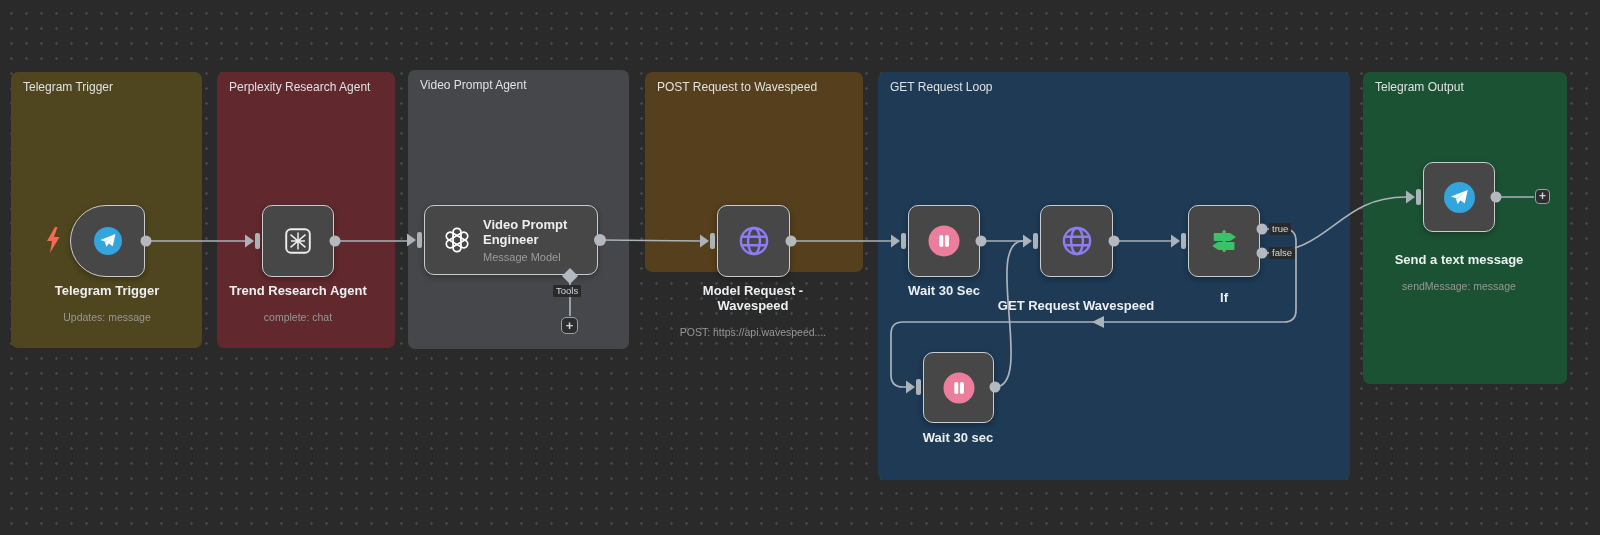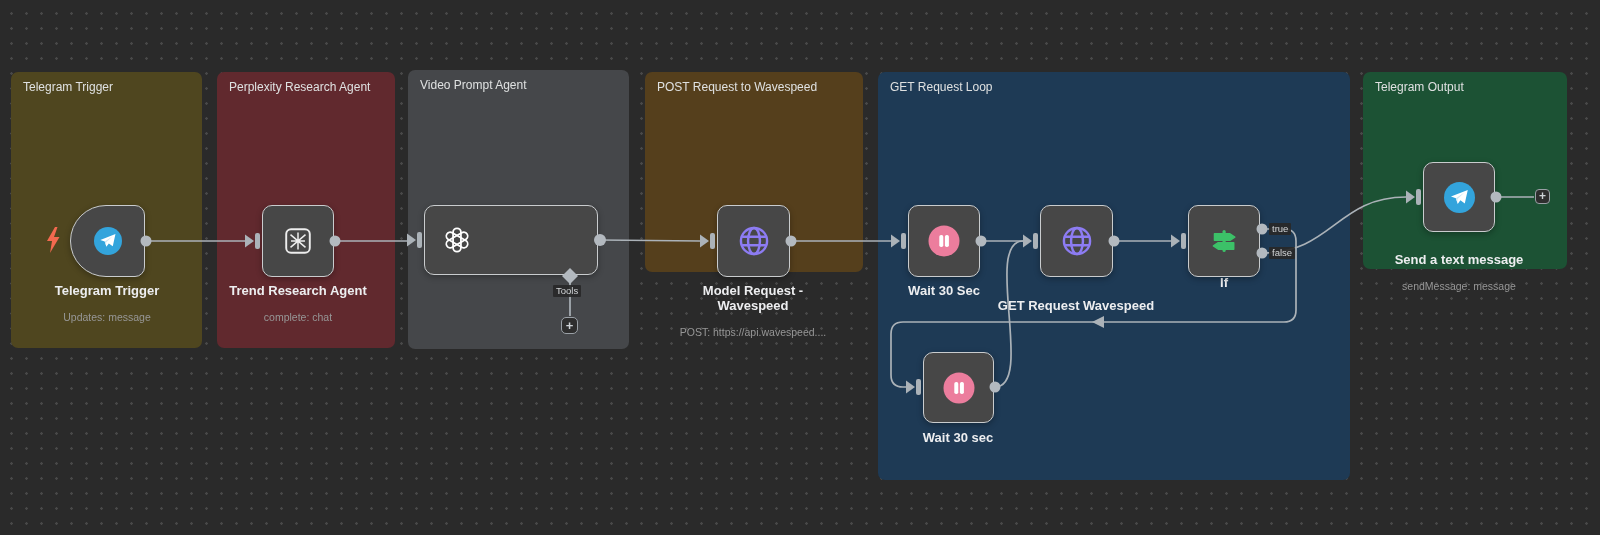--- a/index.html
+++ b/index.html
@@ -51,21 +51,21 @@
   </div>
   <div class="sticky" style="left:408px;top:70px;width:221px;height:279px;background:#45474a;">
     <div class="sticky-title">Video Prompt Agent</div>
   </div>
   <div class="sticky" style="left:645px;top:72px;width:218px;height:200px;background:#553f1c;">
     <div class="sticky-title">POST Request to Wavespeed</div>
   </div>
   <div class="sticky" style="left:878px;top:72px;width:472px;height:408px;background:#1e3a55;">
     <div class="sticky-title">GET Request Loop</div>
   </div>
-  <div class="sticky" style="left:1363px;top:72px;width:204px;height:197px;background:#1c5234;">
+  <div class="sticky" style="left:1363px;top:72px;width:204px;height:312px;background:#1c5234;">
     <div class="sticky-title">Telegram Output</div>
   </div>
 
   <div class="nlabel" style="left:-3px;top:283px;">
     <div class="nl-main">Telegram Trigger</div>
     <div class="nl-sub">Updates: message</div>
   </div>
   <div class="nlabel" style="left:188px;top:283px;">
     <div class="nl-main">Trend Research Agent</div>
     <div class="nl-sub">complete: chat</div>
@@ -74,21 +74,21 @@
     <div class="nl-main">Model Request -</div>
     <div class="nl-main">Wavespeed</div>
     <div class="nl-sub">POST: https://api.wavespeed....</div>
   </div>
   <div class="nlabel" style="left:834px;top:283px;">
     <div class="nl-main">Wait 30 Sec</div>
   </div>
   <div class="nlabel" style="left:966px;top:298px;">
     <div class="nl-main">GET Request Wavespeed</div>
   </div>
-  <div class="nlabel" style="left:1114px;top:275px;">
+  <div class="nlabel" style="left:1114px;top:290px;">
     <div class="nl-main">If</div>
   </div>
   <div class="nlabel" style="left:848px;top:430px;">
     <div class="nl-main">Wait 30 sec</div>
   </div>
   <div class="nlabel" style="left:1349px;top:252px;">
     <div class="nl-main">Send a text message</div>
     <div class="nl-sub">sendMessage: message</div>
   </div>
 
@@ -111,20 +111,24 @@
 
   <div class="node" style="left:424px;top:205px;width:174px;height:70px;">
     <div class="wide-content">
       <svg width="30" height="30" viewBox="0 0 32 32">
         <g transform="translate(16,16)" stroke="#ffffff" stroke-width="1.9" fill="none" stroke-linejoin="round">
           <rect x="-4.2" y="-12.5" width="8.4" height="25" rx="4.2"></rect>
           <rect x="-4.2" y="-12.5" width="8.4" height="25" rx="4.2" transform="rotate(60)"></rect>
           <rect x="-4.2" y="-12.5" width="8.4" height="25" rx="4.2" transform="rotate(120)"></rect>
         </g>
       </svg>
+      <div class="wide-text">
+        <div class="wt-title">Video Prompt Engineer</div>
+        <div class="wt-sub">Message Model</div>
+      </div>
     </div>
   </div>
 
   <div class="node" style="left:717px;top:205px;width:73px;height:72px;">
     <svg width="34" height="34" viewBox="0 0 32 32">
       <g stroke="#8d7cf3" stroke-width="2.3" fill="none">
         <circle cx="16" cy="16" r="12.3"></circle>
         <ellipse cx="16" cy="16" rx="5.6" ry="12.3"></ellipse>
         <path d="M4.8 12h22.4 M4.8 20h22.4"></path>
       </g>

